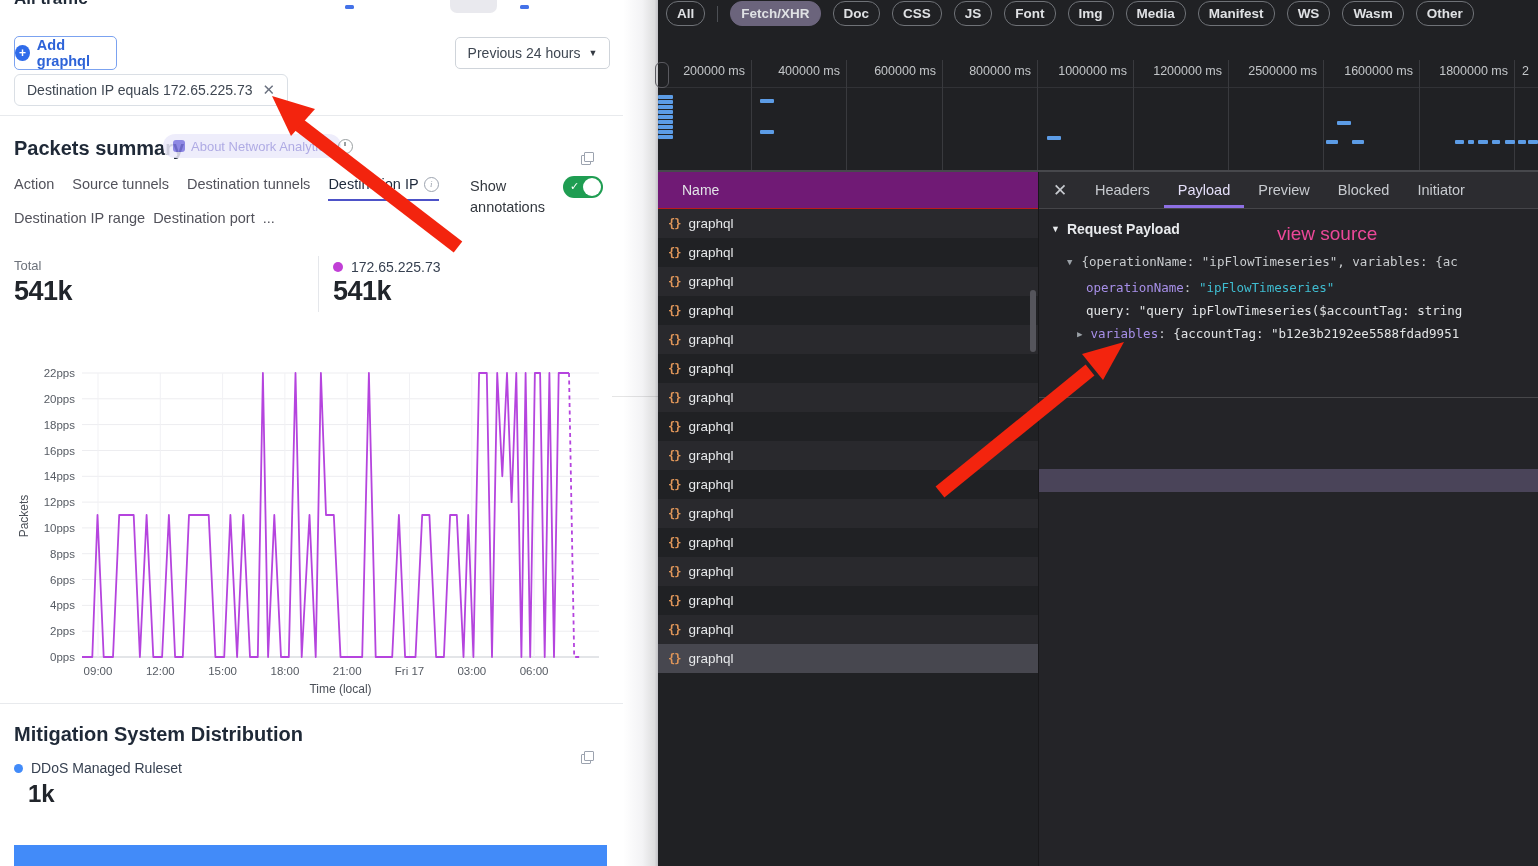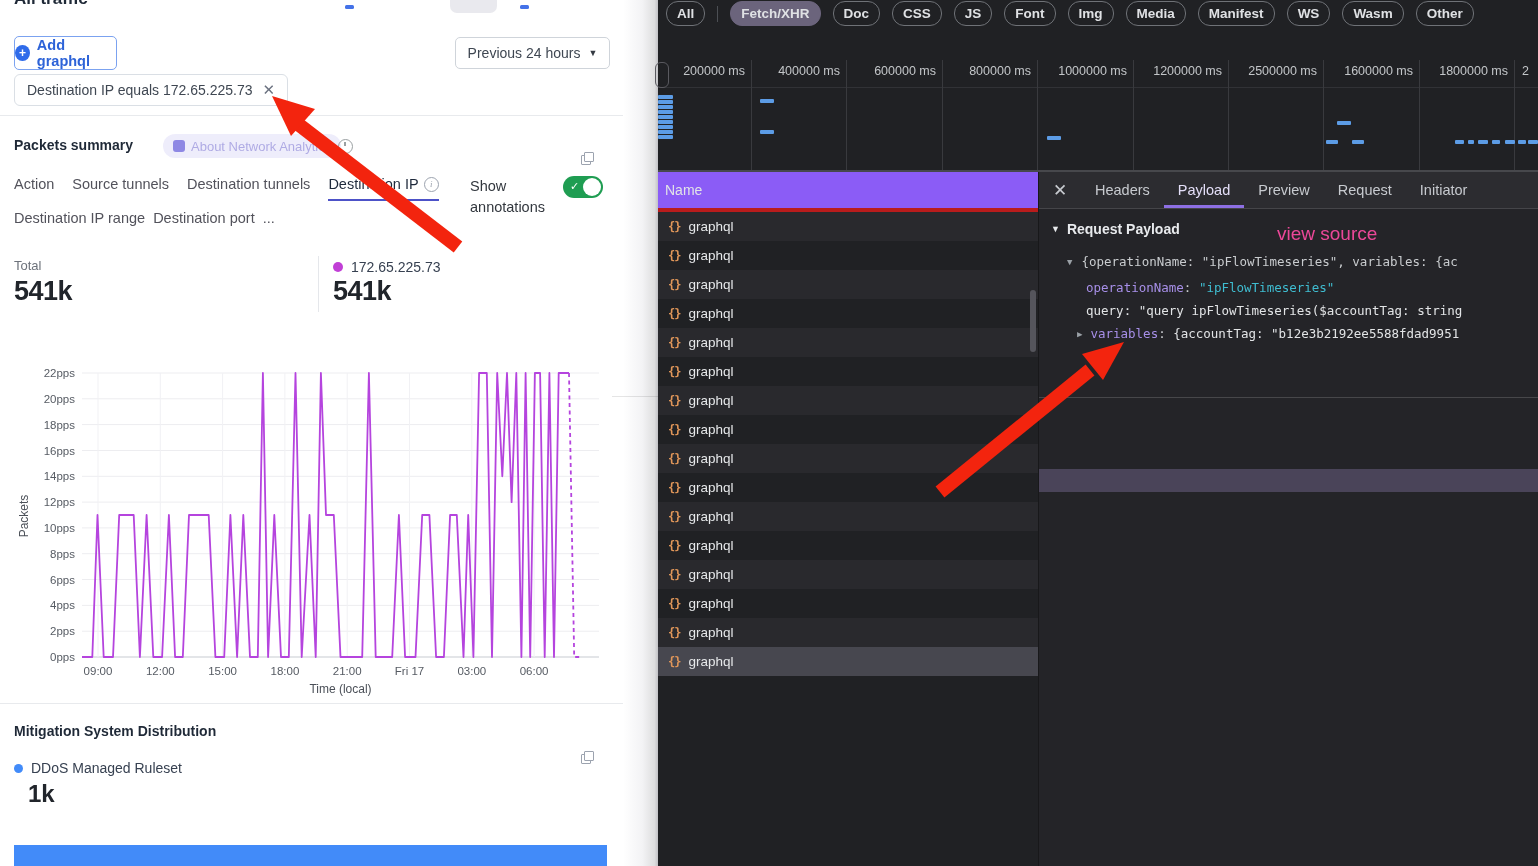--- a/index.html
+++ b/index.html
@@ -19,21 +19,21 @@
   .btn-addfilter .plus{width:16px;height:16px;border-radius:50%;background:#2f6bea;color:#fff;
       display:flex;align-items:center;justify-content:center;font-size:12px;font-weight:700;line-height:1;}
   .btn-addfilter .lbl{color:#2d63d8;font-size:14.5px;font-weight:600;}
   .dd-timerange{left:455px;top:37px;width:153px;height:30px;border:1px solid #cfd4da;border-radius:5px;
       display:flex;align-items:center;justify-content:center;gap:8px;background:#fff;font-size:14px;color:#3f4752;cursor:pointer;}
   .dd-timerange .caret{font-size:9px;color:#343a42;}
   .filter-chip{left:14px;top:74px;height:30px;border:1px solid #dadfe5;border-radius:6px;background:#fff;
       display:inline-flex;align-items:center;gap:10px;padding:0 12px;font-size:14px;color:#3f4752;}
   .filter-chip .x{color:#6b7280;font-size:15px;cursor:pointer;}
   .hdivider{background:#e8eaed;height:1px;}
-  .card-title{font-size:14px;font-weight:700;color:#1f2937;}
+  .card-title{font-size:20px;font-weight:700;color:#1f2937;}
   .about-pill{left:163px;top:134px;height:24px;background:#eceafb;border-radius:12px;
       display:inline-flex;align-items:center;gap:6px;padding:0 10px;opacity:.85;}
   .about-pill .bk{width:12px;height:12px;border-radius:3px;background:#7b74e0;}
   .about-pill .tx{font-size:13px;color:#a29de0;}
   .clock-ic{width:13px;height:13px;border:1.5px solid #9aa0a2;border-radius:50%;position:relative;}
   .clock-ic::after{content:"";position:absolute;left:5px;top:2px;width:1.5px;height:4px;background:#9aa0a2;}
   .popout{width:13px;height:13px;position:relative;}
   .popout::before{content:"";position:absolute;left:0;bottom:0;width:8px;height:8px;border:1.5px solid #9ca3af;border-radius:1px;}
   .popout::after{content:"";position:absolute;right:0;top:0;width:8px;height:8px;border:1.5px solid #9ca3af;border-radius:1px;background:#fff;}
   .tabs-row{display:flex;gap:18px;align-items:flex-start;}
@@ -60,22 +60,22 @@
   .pill-sep{width:1px;height:16px;background:#4c4f54;}
   #checks{left:12px;top:32px;display:flex;gap:26px;align-items:center;}
   .cb-item{display:flex;align-items:center;gap:8px;font-size:14.5px;color:#dfe1e4;cursor:pointer;}
   .cb-box{width:15px;height:15px;border:1.5px solid #8c8f94;border-radius:3px;background:transparent;}
   .ruler-label{top:64px;font-size:12.5px;color:#c3c6c9;white-space:nowrap;}
   .ruler-grid{top:60px;width:1px;height:110px;background:#393a3e;}
   .ruler-hline{left:0;top:87px;width:880px;height:1px;background:#313236;}
   .tl-bar{height:4px;background:#5c9ce6;border-radius:1px;}
   .tl-border{left:0;top:170px;width:880px;height:2px;background:#47484c;}
   #name-col{left:0;top:172px;width:380px;height:694px;background:#202124;}
-  .name-header{height:36px;line-height:36px;padding-left:7px;font-size:14px;color:#e2e4e7;background:#8b5cf6;
-      border-bottom:4px solid #b91c1c;}
+  .name-header{height:36px;line-height:36px;padding-left:24px;font-size:14px;color:#e2e4e7;background:#701a75;
+      border-bottom:1px solid #b91c1c;}
   .req-row{height:29px;display:flex;align-items:center;padding-left:10px;gap:8px;cursor:pointer;}
   .req-row.odd{background:#29292d;}
   .req-row.even{background:#202124;}
   .req-row.sel{background:#47474f;}
   .req-ic{font-family:"DejaVu Sans Mono",monospace;font-weight:700;font-size:12px;color:#e09659;letter-spacing:-1px;}
   .req-name{font-size:13.5px;color:#e6e8ea;text-align:center;}
   .scroll-thumb{left:372px;top:290px;width:6px;height:62px;background:#55555c;border-radius:3px;}
   #payload{left:380px;top:172px;width:500px;height:694px;background:#242428;border-left:1px solid #18181a;}
   .ptab-bar{height:36px;background:#2c2c30;border-bottom:1px solid #454549;display:flex;align-items:stretch;}
   .pclose{width:42px;display:flex;align-items:center;justify-content:center;font-size:17px;color:#c7cacf;cursor:pointer;}
@@ -310,21 +310,21 @@
   </div>
   <div class="abs scroll-thumb"></div>
 
   <div id="payload" class="abs">
     <div class="ptab-bar">
       <span class="pclose">✕</span>
       <span id="ptabs" style="display:flex;">
           <span class="ptab">Headers</span>
           <span class="ptab active">Payload</span>
           <span class="ptab">Preview</span>
-          <span class="ptab">Request</span>
+          <span class="ptab">Blocked</span>
           <span class="ptab">Initiator</span>
         </span>
     </div>
 
     <div class="abs hl-band"></div>
 
     <div class="abs" style="left:12px;top:49px;display:flex;align-items:center;gap:7px;">
       <span class="tri" style="color:#e8eaed;">▼</span>
       <span style="font-size:14px;font-weight:700;color:#e8eaed;">Request Payload</span>
     </div>

